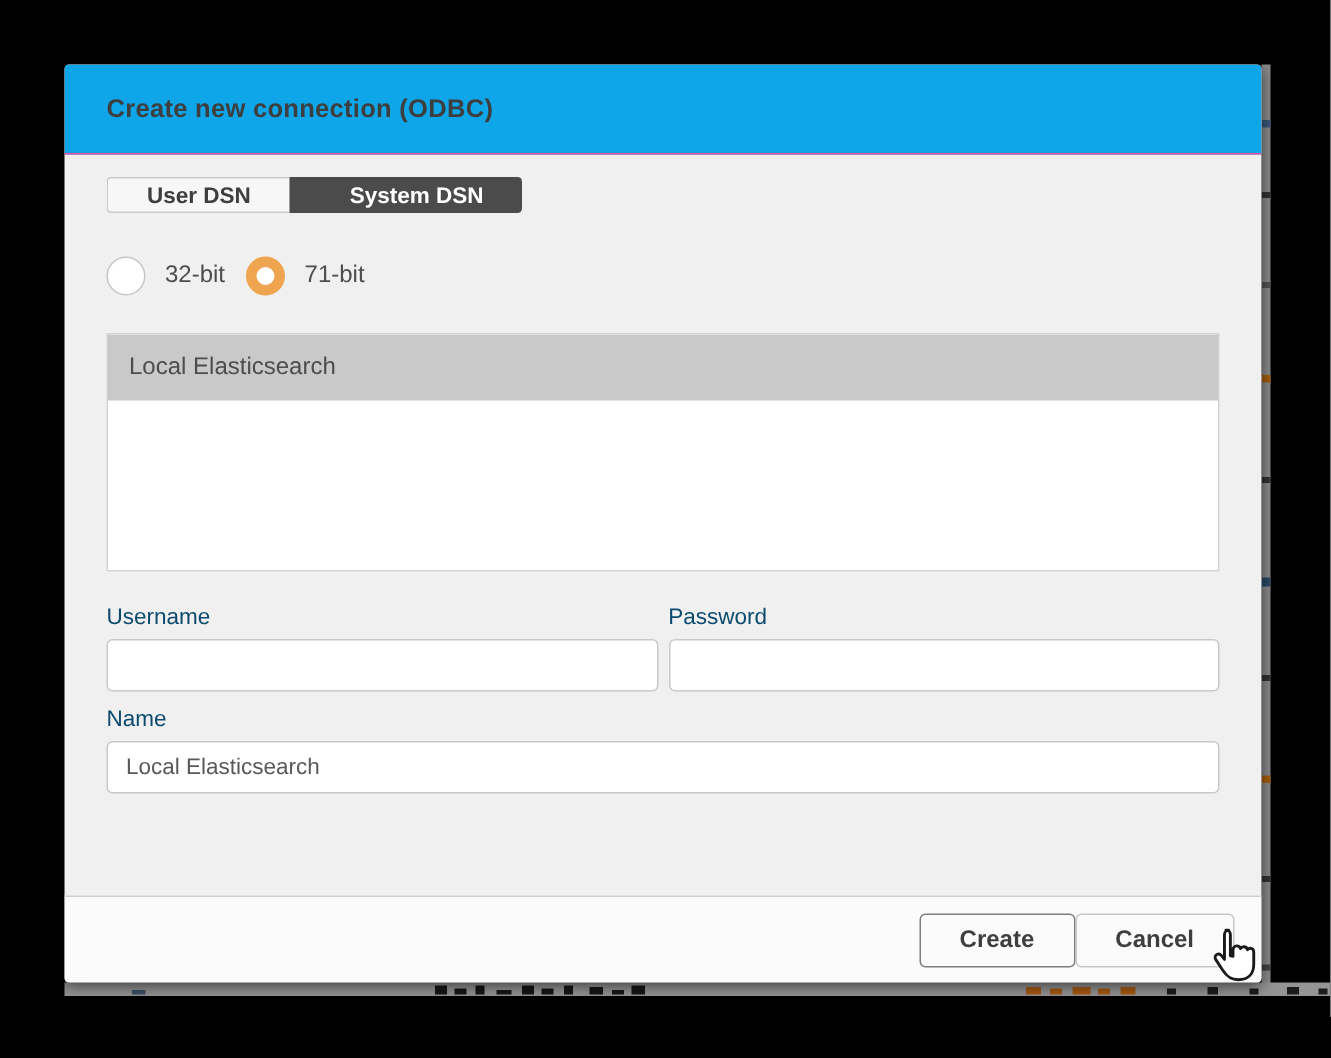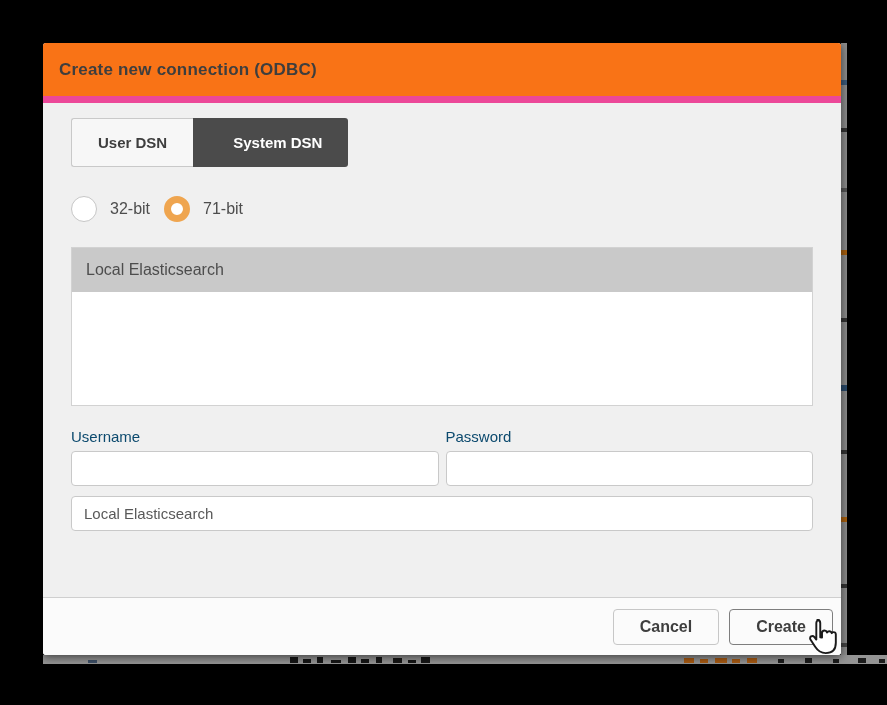--- a/index.html
+++ b/index.html
@@ -21,31 +21,31 @@
   }
   .bg-band-bottom .frag{position:absolute;bottom:1px;}
 
   
   .modal{
     position:absolute;left:43px;top:43px;width:798px;height:612px;
     background:#f0f0f0;border-radius:3px;z-index:2;overflow:hidden;
     box-shadow:0 2px 10px rgba(0,0,0,.6);
   }
   .modal-header{
-    height:60px;background:#f97316;border-bottom:7px solid #ec4899;
-    display:flex;align-items:center;padding:0 16px;box-sizing:border-box;
+    height:60px;background:#0ea5e9;border-bottom:1px solid #ec4899;
+    display:flex;align-items:center;padding:0 28px;box-sizing:border-box;
   }
   .modal-title{font-size:17px;font-weight:bold;color:#3e3e3e;margin:0;letter-spacing:.2px;}
 
   .modal-body{padding:15px 28px 0 28px;}
 
   
   .tabs{display:inline-flex;}
   .tab{
-    height:49px;box-sizing:border-box;display:flex;align-items:center;
+    height:24px;box-sizing:border-box;display:flex;align-items:center;
     font-family:"Liberation Sans",sans-serif;
     font-size:15px;font-weight:bold;padding:0 26px;cursor:pointer;border:none;
   }
   .tab-light{
     background:#f7f7f7;border:1px solid #c9c9c9;border-right:none;
     border-radius:3px 0 0 3px;color:#3e3e3e;
   }
   .tab-dark{
     background:#4b4b4b;color:#ffffff;border-radius:0 3px 3px 0;padding-left:40px;
   }
@@ -173,28 +173,29 @@
           <div class="field-label">Username</div>
           <input type="text" class="text-input" value="" style="">
         </div>
         <div>
           <div class="field-label">Password</div>
           <input type="password" class="text-input" value="" style="">
         </div>
       </div>
 
       <div class="field-single">
+        <div class="field-label">Name</div>
         <input type="text" class="text-input" value="Local Elasticsearch" style="">
       </div>
 
     </div>
 
     <div class="modal-footer">
+      <button class="btn btn-create">Create</button>
       <button class="btn btn-cancel">Cancel</button>
-      <button class="btn btn-create">Create</button>
     </div>
 
   </div>
 
   <svg class="cursor" viewBox="0 0 24 26">
     <path d="M9.3 1.6 c.95 0 1.7.75 1.7 1.7 v8.1 l1 .17 v-2.5 c0-.8.65-1.45 1.45-1.45 .67 0 1.23.45 1.4 1.07 .22-.44.7-.74 1.27-.74 .7 0 1.26.5 1.4 1.14 .22-.36.62-.58 1.08-.58 .78 0 1.3.62 1.3 1.4 v4.7 c0 3.7-2.1 5.9-5.8 5.9 -2.9 0-4.45-1.2-6-3.6 l-2.7-4.15 c-.4-.6-.22-1.42.37-1.8 .57-.38 1.33-.25 1.78.3 l1.2 1.5 V3.3 c0-.95.75-1.7 1.55-1.7 z" fill="#ffffff" stroke="#1a1a1a" stroke-width="1.1" stroke-linejoin="round"></path>
     <path d="M10.2 18.5 v3 M13.2 18.8 v2.9 M16.2 18.8 v2.9" stroke="#1a1a1a" stroke-width="0.9" fill="none" opacity="0"></path>
   </svg>
 
 </div>

